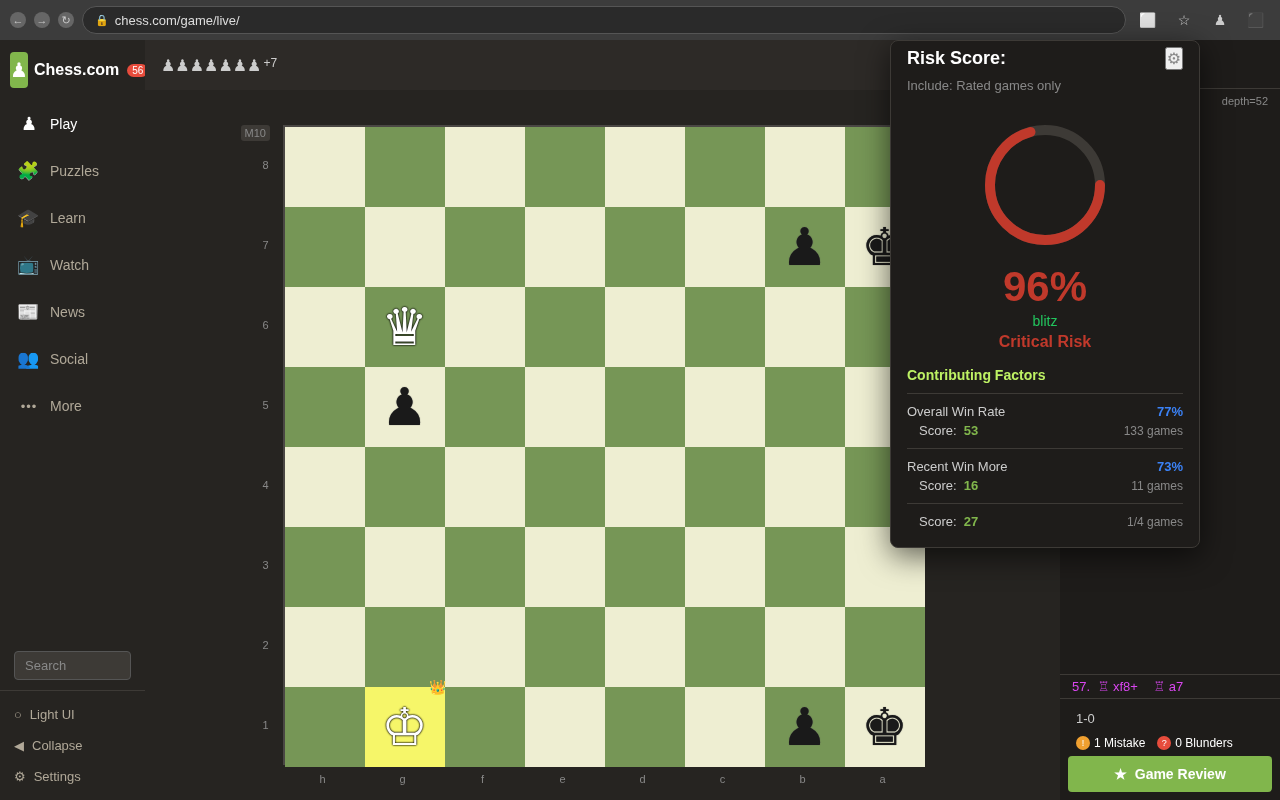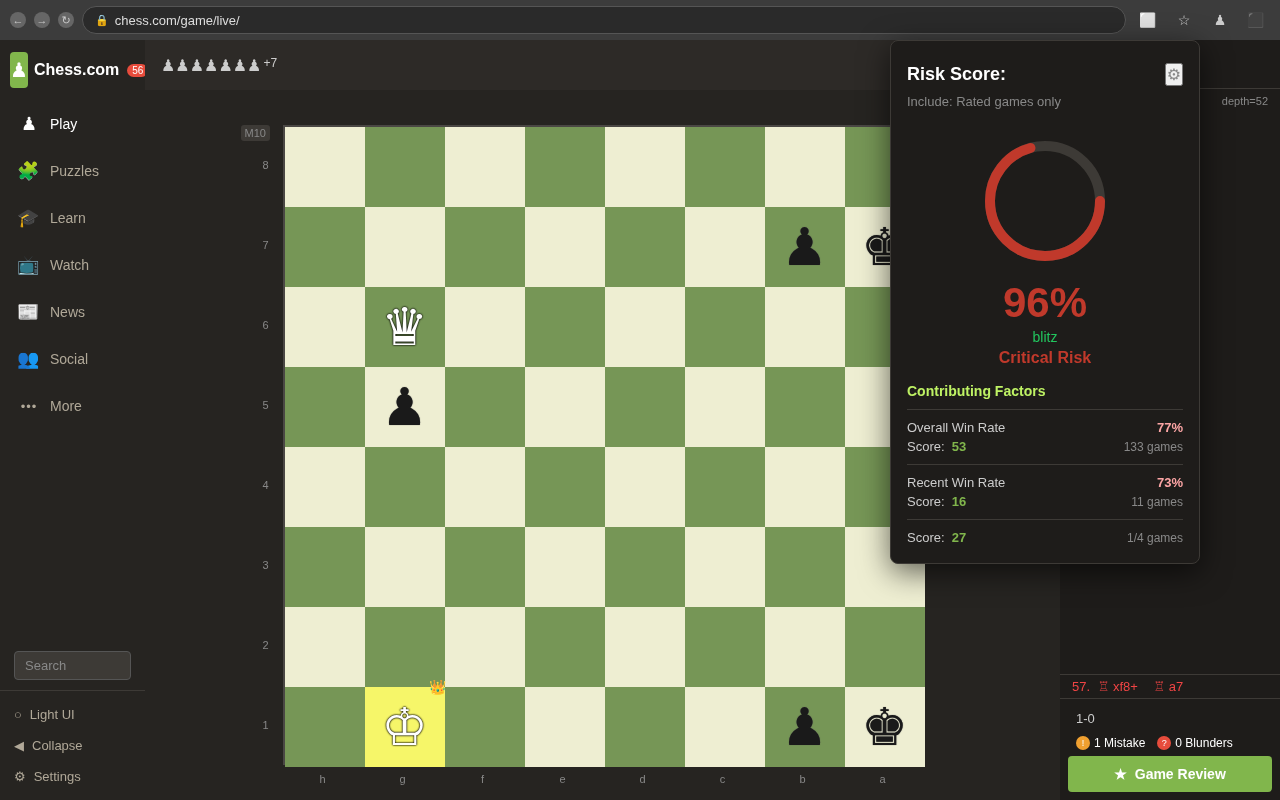--- a/index.html
+++ b/index.html
@@ -273,21 +273,21 @@
       background: #1e1c1a;
       border: 1px solid #3d3a36;
       border-radius: 8px;
       z-index: 100;
       box-shadow: 0 8px 30px rgba(0,0,0,0.6);
     }
     .risk-popup-header {
       display: flex;
       align-items: center;
       justify-content: space-between;
-      padding: 22px 16px 8px;
+      padding: 6px 16px 8px;
     }
     .risk-title { font-size: 18px; font-weight: 700; color: #fff; }
     .risk-settings { color: #888; cursor: pointer; font-size: 16px; }
     .risk-subtitle { padding: 0 16px 12px; font-size: 13px; color: #888; }
     .risk-circle-container {
       display: flex;
       flex-direction: column;
       align-items: center;
       padding: 10px 0 16px;
     }
@@ -311,25 +311,26 @@
       border-top: 1px solid #3d3a36;
       padding: 10px 0;
     }
     .factor-header {
       display: flex;
       justify-content: space-between;
       align-items: center;
       margin-bottom: 4px;
     }
     .factor-name { font-size: 13px; color: #ccc; }
-    .factor-pct { font-size: 13px; font-weight: 600; color: #fca5a5; }
+    .factor-pct { font-size: 13px; font-weight: 600; color: #3b82f6; }
     .factor-details {
       display: flex;
       justify-content: space-between;
       align-items: center;
+      margin-left: 12px;
     }
     .factor-score { font-size: 13px; color: #ccc; }
     .factor-score span { color: #81b64c; font-weight: 600; }
     .factor-games { font-size: 12px; color: #888; }
   </style>
 </head>
 <body>
 
 <div class="browser-bar">
   <button class="browser-btn">←</button>
@@ -531,21 +532,21 @@
     <div class="games-header">
       <span class="games-icon">⊞</span>
       <span class="games-title">Games</span>
     </div>
     <div class="engine-depth">depth=52</div>
     <div class="moves-panel">
       <div class="move-line">g6 g1=Q 62.Qxg1</div>
       <div class="move-line">1.Ke6 Ka5 62.Kd5</div>
       <div class="move-line">1.Qd6+ Kb7 62.Kd</div>
     </div>
-    <div style="padding: 4px 12px; font-size:13px; color:#ef4444; border-top: 1px solid #3d3a36;">
+    <div style="padding: 4px 12px; font-size:13px; color:#d946ef; border-top: 1px solid #3d3a36;">
       <span>57.</span>
       <span style="margin-left:4px;">♖</span>
       <span>xf8+</span>
       <span style="margin-left:12px;">♖</span>
       <span>a7</span>
     </div>
     <div class="bottom-panel">
       <div class="game-result">1-0</div>
       <div class="review-stats">
         <div class="mistake-badge">
@@ -593,21 +594,21 @@
       <div class="factor-details">
         <span class="factor-score">
           Score: &nbsp;<span>53</span>
         </span>
         <span class="factor-games">133 games</span>
       </div>
     </div>
 
     <div class="factor-row">
       <div class="factor-header">
-        <span class="factor-name">Recent Win Rate</span>
+        <span class="factor-name">Recent Win More</span>
         <span class="factor-pct">73%</span>
       </div>
       <div class="factor-details">
         <span class="factor-score">
           Score: &nbsp;<span>16</span>
         </span>
         <span class="factor-games">11 games</span>
       </div>
     </div>
 

